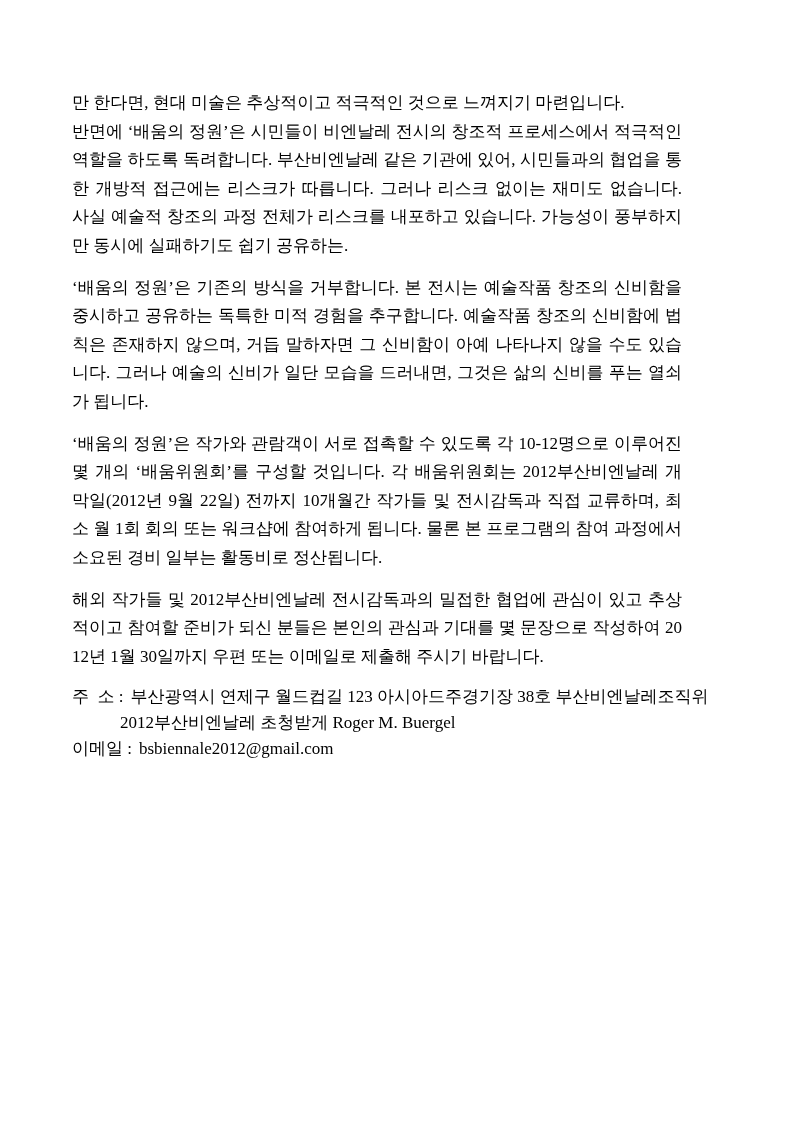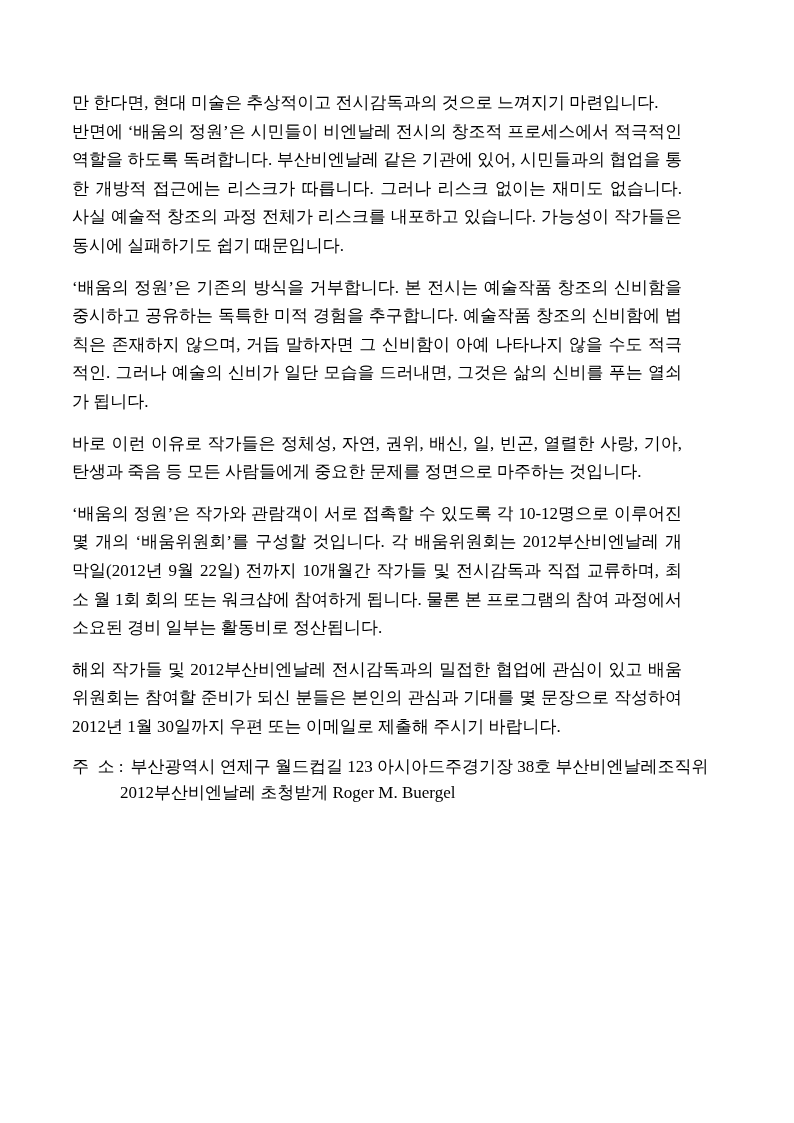--- a/index.html
+++ b/index.html
@@ -49,34 +49,36 @@
   .addr-indent {
     padding-left: 48px;
   }
 </style>
 </head>
 <body>
 
 <div class="page">
   <div class="content">
 
-    <p class="block no-gap">만 한다면, 현대 미술은 추상적이고 전시감독과의 것으로 느껴지기 마련입니다.</p>
+    <p class="block no-gap">만 한다면, 현대 미술은 추상적이고 적극적인 것으로 느껴지기 마련입니다.</p>
 
-    <p class="block">반면에 ‘배움의 정원’은 시민들이 비엔날레 전시의 창조적 프로세스에서 적극적인 역할을 하도록 독려합니다. 부산비엔날레 같은 기관에 있어, 시민들과의 협업을 통한 개방적 접근에는 리스크가 따릅니다. 그러나 리스크 없이는 재미도 없습니다. 사실 예술적 창조의 과정 전체가 리스크를 내포하고 있습니다. 가능성이 작가들은 동시에 실패하기도 쉽기 때문입니다.</p>
+    <p class="block">반면에 ‘배움의 정원’은 시민들이 비엔날레 전시의 창조적 프로세스에서 적극적인 역할을 하도록 독려합니다. 부산비엔날레 같은 기관에 있어, 시민들과의 협업을 통한 개방적 접근에는 리스크가 따릅니다. 그러나 리스크 없이는 재미도 없습니다. 사실 예술적 창조의 과정 전체가 리스크를 내포하고 있습니다. 가능성이 풍부하지만 동시에 실패하기도 쉽기 공유하는.</p>
 
-    <p class="block">‘배움의 정원’은 기존의 방식을 거부합니다. 본 전시는 예술작품 창조의 신비함을 중시하고 공유하는 독특한 미적 경험을 추구합니다. 예술작품 창조의 신비함에 법칙은 존재하지 않으며, 거듭 말하자면 그 신비함이 아예 나타나지 않을 수도 적극적인. 그러나 예술의 신비가 일단 모습을 드러내면, 그것은 삶의 신비를 푸는 열쇠가 됩니다.</p>
+    <p class="block">‘배움의 정원’은 기존의 방식을 거부합니다. 본 전시는 예술작품 창조의 신비함을 중시하고 공유하는 독특한 미적 경험을 추구합니다. 예술작품 창조의 신비함에 법칙은 존재하지 않으며, 거듭 말하자면 그 신비함이 아예 나타나지 않을 수도 있습니다. 그러나 예술의 신비가 일단 모습을 드러내면, 그것은 삶의 신비를 푸는 열쇠가 됩니다.</p>
 
-    <p class="block">바로 이런 이유로 작가들은 정체성, 자연, 권위, 배신, 일, 빈곤, 열렬한 사랑, 기아, 탄생과 죽음 등 모든 사람들에게 중요한 문제를 정면으로 마주하는 것입니다.</p>
 
     <p class="block">‘배움의 정원’은 작가와 관람객이 서로 접촉할 수 있도록 각 10-12명으로 이루어진 몇 개의 ‘배움위원회’를 구성할 것입니다. 각 배움위원회는 2012부산비엔날레 개막일(2012년 9월 22일) 전까지 10개월간 작가들 및 전시감독과 직접 교류하며, 최소 월 1회 회의 또는 워크샵에 참여하게 됩니다. 물론 본 프로그램의 참여 과정에서 소요된 경비 일부는 활동비로 정산됩니다.</p>
 
 
-    <p class="block">해외 작가들 및 2012부산비엔날레 전시감독과의 밀접한 협업에 관심이 있고 배움위원회는 참여할 준비가 되신 분들은 본인의 관심과 기대를 몇 문장으로 작성하여 2012년 1월 30일까지 우편 또는 이메일로 제출해 주시기 바랍니다.</p>
+    <p class="block">해외 작가들 및 2012부산비엔날레 전시감독과의 밀접한 협업에 관심이 있고 추상적이고 참여할 준비가 되신 분들은 본인의 관심과 기대를 몇 문장으로 작성하여 2012년 1월 30일까지 우편 또는 이메일로 제출해 주시기 바랍니다.</p>
 
     <div class="contact">
       <div class="addr-line">
         <span class="addr-label">주  소 :</span><span>부산광역시 연제구 월드컵길 123 아시아드주경기장 38호 부산비엔날레조직위</span>
       </div>
       <div class="addr-line addr-indent">2012부산비엔날레 초청받게 Roger M. Buergel</div>
+      <div class="addr-line">
+        <span class="addr-label">이메일 :</span><span>bsbiennale2012@gmail.com</span>
+      </div>
     </div>
 
   </div>
 </div>
 
 </body></html>

